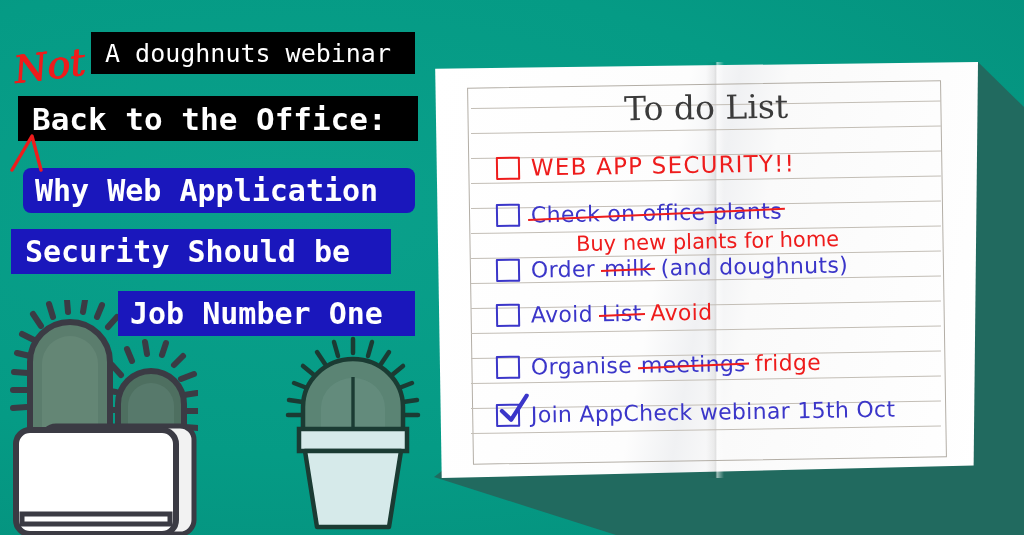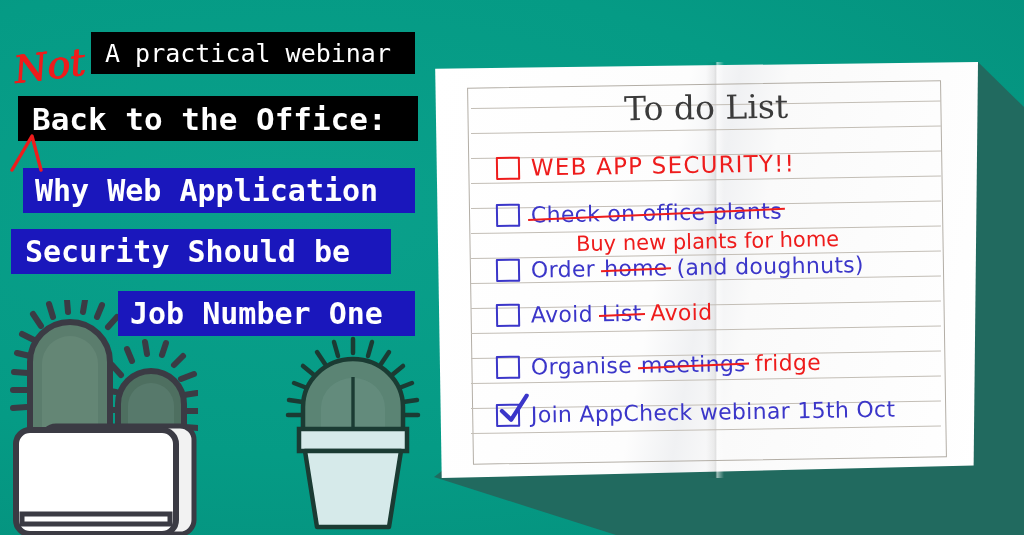--- a/index.html
+++ b/index.html
@@ -23,21 +23,21 @@
     color:#ffffff;
     letter-spacing:0px;
     white-space:nowrap;
     z-index:6;
   }
   .bar.black{background:#000000;}
   .bar.blue{background:#1a17bc;}
 
   #bar-kicker{left:91px;top:32px;width:324px;height:42px;font-size:25px;padding-left:14px;}
   #bar-title1{left:18px;top:96px;width:400px;height:45px;font-size:31px;padding-left:14px;font-weight:bold;align-items:center;}
-  #bar-title2{left:23px;top:168px;width:392px;height:45px;font-size:30px;padding-left:12px;font-weight:bold;}
+  #bar-title2{left:23px;top:168px;width:392px;height:45px;font-size:30px;padding-left:12px;font-weight:bold;border-radius:8px;}
   #bar-title3{left:11px;top:229px;width:380px;height:45px;font-size:30px;padding-left:14px;font-weight:bold;}
   #bar-title4{left:118px;top:291px;width:297px;height:45px;font-size:30px;padding-left:12px;font-weight:bold;}
 
   
   #annot-not{
     position:absolute;left:14px;top:44px;z-index:7;
     color:#ee1c1c;font-size:38px;
     font-family:"DejaVu Serif",serif;
     font-style:italic;
     transform:rotate(-7deg);
@@ -151,21 +151,21 @@
       <div class="row" style="top: 200px;">
         <div class="cb"></div>
         <div style="display: flex; align-items: center; gap: 9px;">
           <span class="txt strike">Check on office plants</span>
         </div>
       </div>
       <div class="row" style="top: 255px;">
         <div class="cb"></div>
         <div style="display: flex; align-items: center; gap: 9px;">
           <span class="txt">Order</span>
-          <span class="txt strike">home</span>
+          <span class="txt strike">milk</span>
           <span class="txt">(and doughnuts)</span>
         </div>
       </div>
       <div class="row" style="top: 300px;">
         <div class="cb"></div>
         <div style="display: flex; align-items: center; gap: 9px;">
           <span class="txt">Avoid</span>
           <span class="txt strike">List</span>
           <span class="txt red">Avoid</span>
         </div>
@@ -186,21 +186,21 @@
         </div>
         <div style="display: flex; align-items: center; gap: 9px;">
           <span class="txt">Join AppCheck webinar 15th Oct</span>
         </div>
       </div>
     </div>
 
   <div class="sub-red" id="insert-note" style="left:576px;top:232px;">Buy new plants for home</div>
 
   <div class="bar black" id="bar-kicker">
-    <span>A practical webinar</span>
+    <span>A doughnuts webinar</span>
   </div>
   <div class="bar black" id="bar-title1">
     <span>Back to the Office:</span>
   </div>
   <div class="bar blue" id="bar-title2">
     <span>Why Web Application</span>
   </div>
   <div class="bar blue" id="bar-title4">
     <span>Job Number One</span>
   </div>

